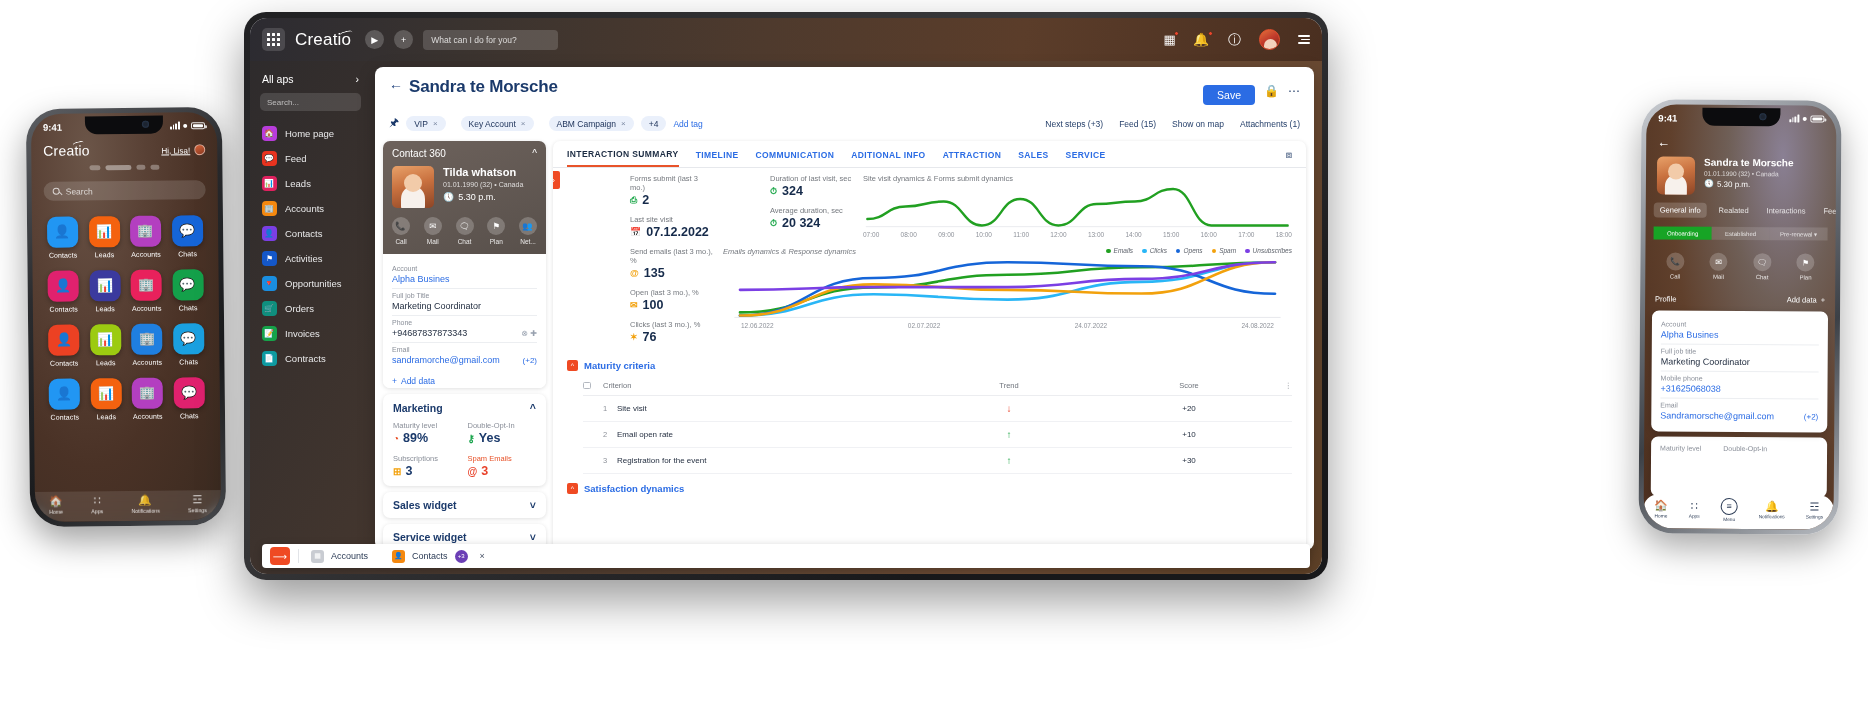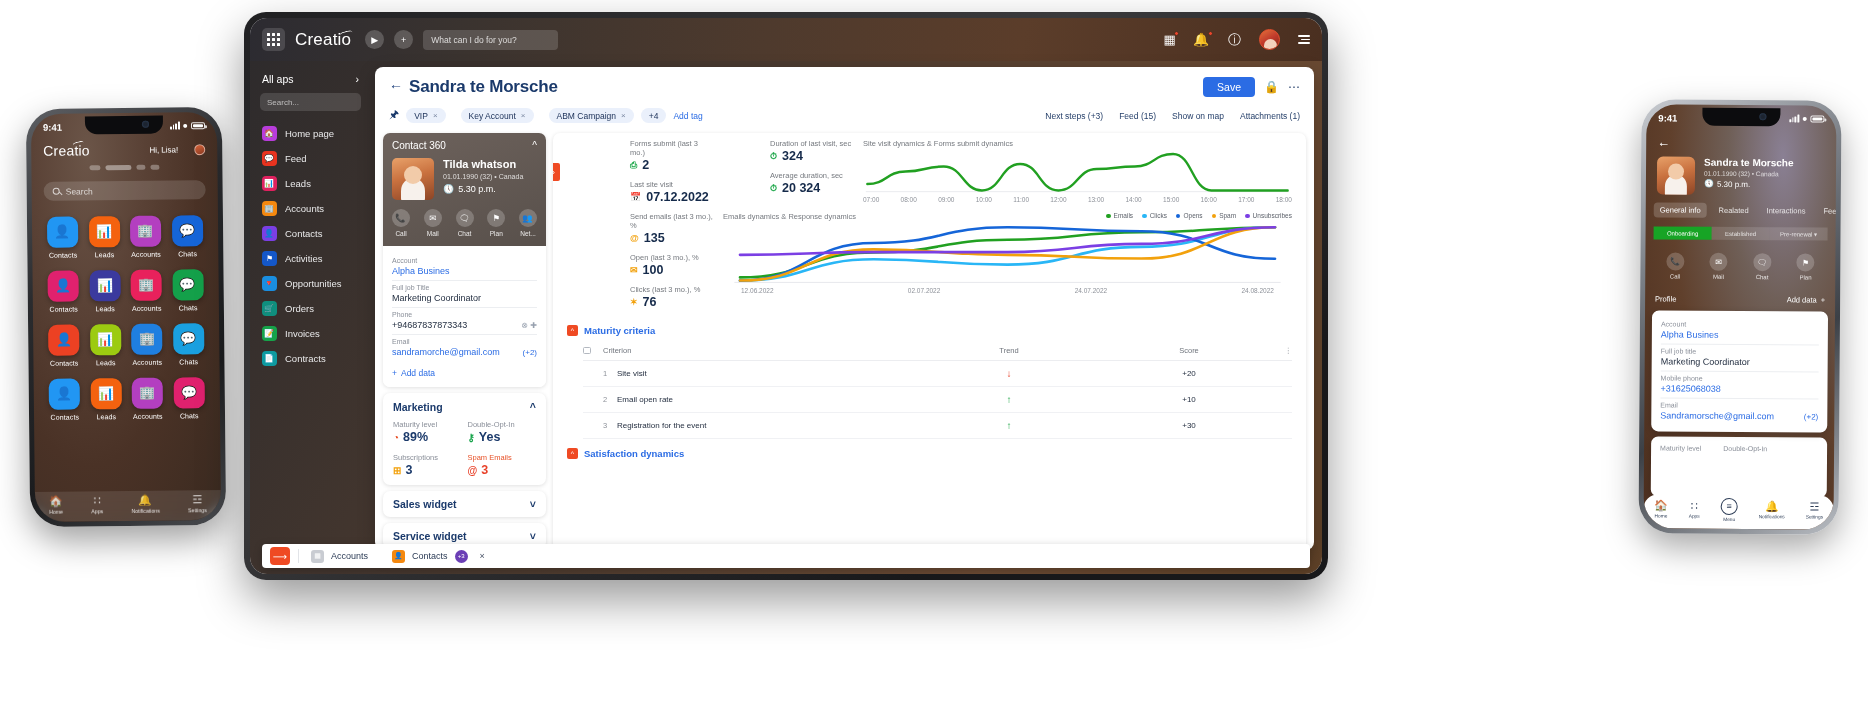--- a/index.html
+++ b/index.html
@@ -47,21 +47,21 @@
   .wifi-g { font-size:9px; }
   .batt { width:14px; height:7px; border:1px solid rgba(255,255,255,.9); border-radius:2px; position:relative; }
   .batt::after { content:""; position:absolute; left:1px; top:1px; bottom:1px; right:1px; background:#fff; border-radius:1px;}
   .batt::before { content:""; position:absolute; right:-2.5px; top:2px; width:1.5px; height:3px; background:rgba(255,255,255,.8); border-radius:0 1px 1px 0;}
 
   .pl-brandrow { position:absolute; top:26px; left:0; right:0; height:22px;
     display:flex; align-items:center; justify-content:space-between; padding:0 12px; z-index:4; }
   .creatio-logo { color:#fff; font-size:14px; font-weight:400; letter-spacing:.2px; position:relative; }
   .creatio-logo::after { content:""; position:absolute; right:6px; top:-1px; width:11px; height:5px;
     border-top:1.6px solid #fff; border-right:0; transform: rotate(-14deg); border-radius:40%; }
-  .pl-hi { color:#fff; font-size:8px; display:flex; align-items:center; gap:16px;}
+  .pl-hi { color:#fff; font-size:8px; display:flex; align-items:flex-end; gap:4px;text-decoration:underline;}
   .pl-av { width:11px;height:11px;border-radius:50%;background:linear-gradient(160deg,#d8643a,#8b3b22); border:1px solid rgba(255,255,255,.5);}
 
   .pl-dots { position:absolute; top:52px; left:0; right:0; display:flex; justify-content:center; gap:5px; z-index:4;}
   .pl-dots span { height:5px; border-radius:3px; background:rgba(255,255,255,.32); }
   .pl-dots span:nth-child(1){width:11px}
   .pl-dots span:nth-child(2){width:26px; background:rgba(255,255,255,.42)}
   .pl-dots span:nth-child(3){width:9px}
   .pl-dots span:nth-child(4){width:9px}
 
   .pl-search { position:absolute; top:68px; left:12px; right:12px; height:19px;
@@ -143,21 +143,21 @@
 
   
   .tb-page { flex:1; margin:6px 8px 24px 4px; background:#fff; border-radius:8px;
      box-shadow:0 5px 18px rgba(0,0,0,.22); display:flex; flex-direction:column; overflow:hidden; position:relative;}
   .pg-head { padding:10px 14px 0 14px; }
   .pg-title-row { display:flex; align-items:flex-start; }
   .pg-back { color:#1c3f7c; font-size:14px; margin-right:6px; line-height:1;}
   .pg-title { font-size:17px; font-weight:700; color:#1b3a6b; letter-spacing:-.2px; }
   .pg-actions { margin-left:auto; display:flex; align-items:center; gap:9px; }
   .btn-save { background:#2b6ce4; color:#fff; font-size:10.5px; font-weight:500;
-    padding:4px 14px; border-radius:4px; border:none; }
+    padding:4px 14px; border-radius:4px; border:none;margin-top:8px; }
   .ico-btn { color:#27416b; font-size:12px; line-height:1; }
 
   .pg-tagrow { display:flex; align-items:center; gap:7px; margin-top:9px; }
   .tag-pin { color:#1b3a6b; font-size:11px; }
   .tag { background:#eaf0fb; color:#20355c; font-size:8.5px; border-radius:9px; padding:2.5px 8px;
     display:flex; align-items:center; gap:5px; }
   .tag .x { color:#7d8aa3; font-size:8px; }
   .tag-add { color:#2b6ce4; font-size:8.5px; }
   .pg-links { margin-left:auto; display:flex; gap:16px; font-size:8.5px; color:#27416b; }
 
@@ -691,20 +691,30 @@
               <div class="wcard" style="padding:7px 10px;">
                 <div class="wcard-hd">
                   <span>Service widget</span>
                   <span>˅</span>
                 </div>
               </div>
             </div>
 
             <div class="colmain">
               <div class="strip-arrow">›</div>
+              <div class="tabs" id="main-tabs">
+                <span class="tab active">INTERACTION SUMMARY</span>
+                  <span class="tab">TIMELINE</span>
+                  <span class="tab">COMMUNICATION</span>
+                  <span class="tab">ADITIONAL INFO</span>
+                  <span class="tab">ATTRACTION</span>
+                  <span class="tab">SALES</span>
+                  <span class="tab">SERVICE</span>
+                  <span class="tab-expand">⧈</span>
+              </div>
 
               <div class="sections">
 
                 <div class="eng-row">
                   <div class="eng-col">
                     <div class="eng-blk">
                       <div class="eng-l">Forms submit (last 3 mo.)</div>
                       <div class="eng-v">
                           <span class="ic">⎙</span>
                           <span>2</span>
@@ -775,21 +785,21 @@
                       </div>
                       <div class="eng-blk">
                         <div class="eng-l">Clicks (last 3 mo.), %</div>
                         <div class="eng-v">
                           <span class="ic" style="color: rgb(242, 161, 12);">✶</span>
                           <span>76</span>
                         </div>
                       </div>
                     </div>
                   <div class="chart-wrap">
-                    <div style="display:flex;align-items:flex-start;">
+                    <div style="display:flex;align-items:flex-start;font-style:italic;">
                       <div class="chart-cap">Emails dynamics &amp; Response dynamics</div>
                       <div class="legend" id="chart2-legend" style="margin-left:auto;">
                           <span><span class="dt" style="background: rgb(33, 160, 33);"></span><span>Emails</span></span>
                           <span><span class="dt" style="background: rgb(41, 182, 246);"></span><span>Clicks</span></span>
                           <span><span class="dt" style="background: rgb(21, 101, 216);"></span><span>Opens</span></span>
                           <span><span class="dt" style="background: rgb(242, 161, 12);"></span><span>Spam</span></span>
                           <span><span class="dt" style="background: rgb(123, 63, 228);"></span><span>Unsubscribes</span></span>
                         </div>
                     </div>
                     <svg id="chart2" viewBox="0 0 600 72" preserveAspectRatio="none" style="width:100%;height:62px;display:block;">

